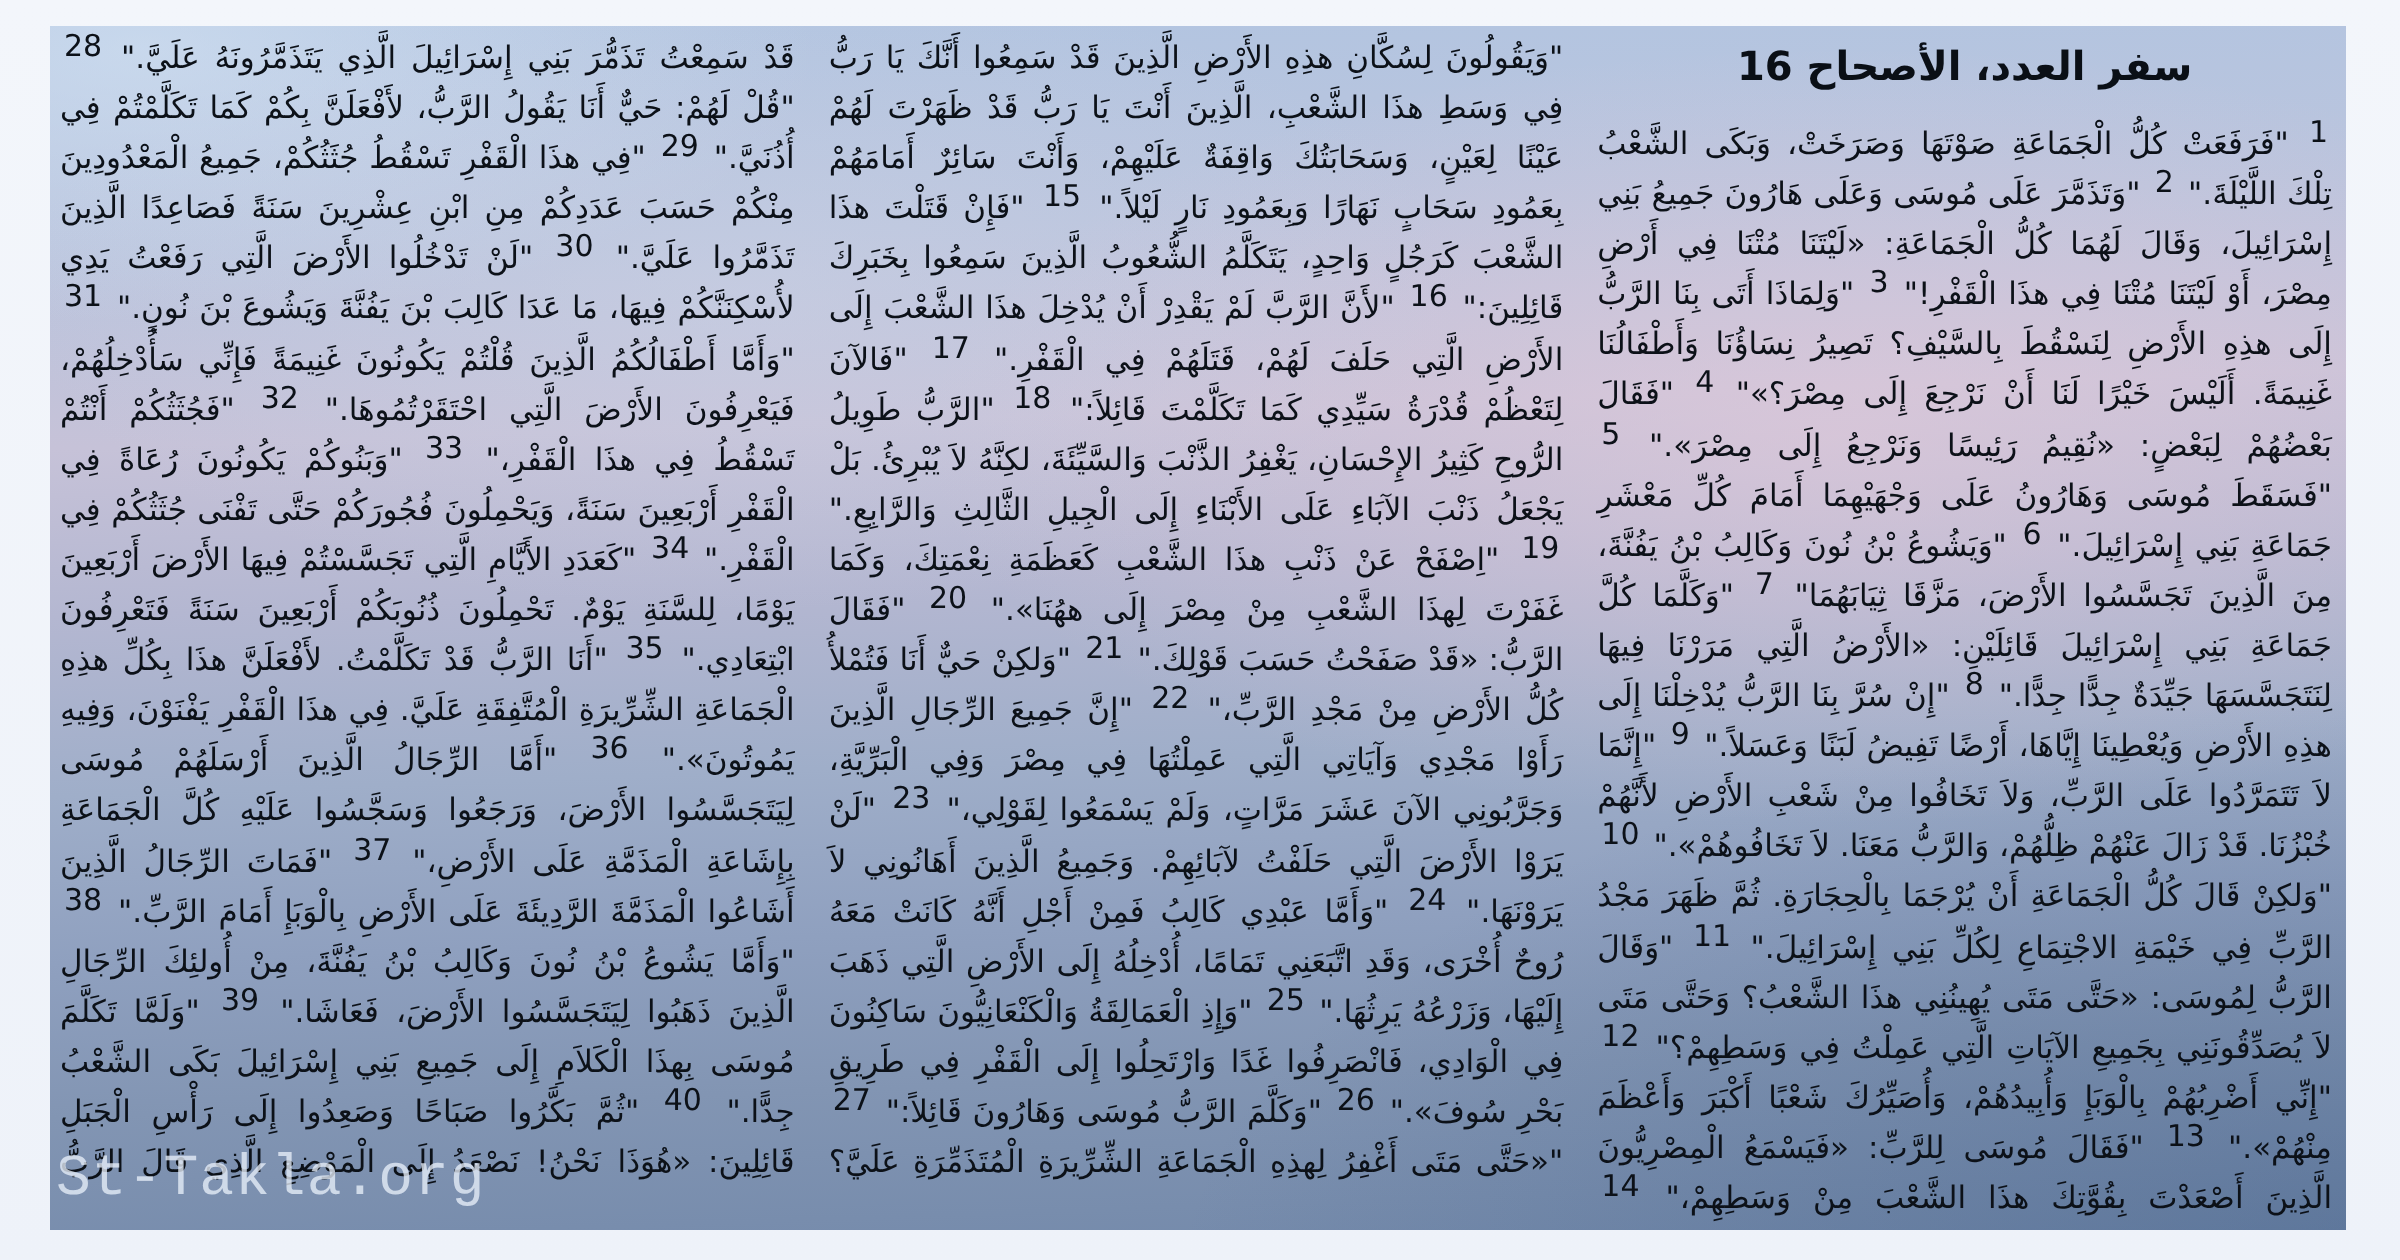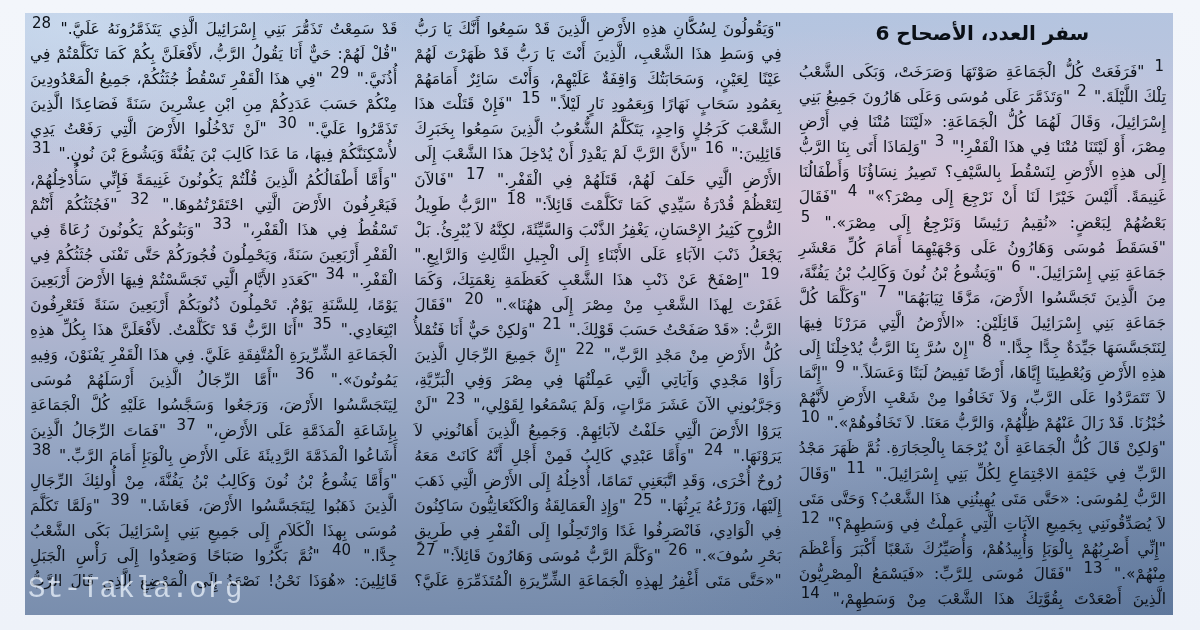--- a/index.html
+++ b/index.html
@@ -66,18 +66,18 @@
     letter-spacing: 0.5px;
     color: rgba(231,238,248,0.78);
   }
 </style>
 </head>
 <body>
 
 <div class="stage">
   <div class="photo">
     <div class="text-flow" dir="rtl">
-      <div class="chapter-title">سفر العدد، الأصحاح 6</div>
+      <div class="chapter-title">سفر العدد، الأصحاح 16</div>
       <span id="verses-container"><sup class="vnum">1</sup> "فَرَفَعَتْ كُلُّ الْجَمَاعَةِ صَوْتَهَا وَصَرَخَتْ، وَبَكَى الشَّعْبُ تِلْكَ اللَّيْلَةَ." <sup class="vnum">2</sup> "وَتَذَمَّرَ عَلَى مُوسَى وَعَلَى هَارُونَ جَمِيعُ بَنِي إِسْرَائِيلَ، وَقَالَ لَهُمَا كُلُّ الْجَمَاعَةِ: «لَيْتَنَا مُتْنَا فِي أَرْضِ مِصْرَ، أَوْ لَيْتَنَا مُتْنَا فِي هذَا الْقَفْرِ!" <sup class="vnum">3</sup> "وَلِمَاذَا أَتَى بِنَا الرَّبُّ إِلَى هذِهِ الأَرْضِ لِنَسْقُطَ بِالسَّيْفِ؟ تَصِيرُ نِسَاؤُنَا وَأَطْفَالُنَا غَنِيمَةً. أَلَيْسَ خَيْرًا لَنَا أَنْ نَرْجِعَ إِلَى مِصْرَ؟»" <sup class="vnum">4</sup> "فَقَالَ بَعْضُهُمْ لِبَعْضٍ: «نُقِيمُ رَئِيسًا وَنَرْجِعُ إِلَى مِصْرَ»." <sup class="vnum">5</sup> "فَسَقَطَ مُوسَى وَهَارُونُ عَلَى وَجْهَيْهِمَا أَمَامَ كُلِّ مَعْشَرِ جَمَاعَةِ بَنِي إِسْرَائِيلَ." <sup class="vnum">6</sup> "وَيَشُوعُ بْنُ نُونَ وَكَالِبُ بْنُ يَفُنَّةَ، مِنَ الَّذِينَ تَجَسَّسُوا الأَرْضَ، مَزَّقَا ثِيَابَهُمَا" <sup class="vnum">7</sup> "وَكَلَّمَا كُلَّ جَمَاعَةِ بَنِي إِسْرَائِيلَ قَائِلَيْنِ: «الأَرْضُ الَّتِي مَرَرْنَا فِيهَا لِنَتَجَسَّسَهَا جَيِّدَةٌ جِدًّا جِدًّا." <sup class="vnum">8</sup> "إِنْ سُرَّ بِنَا الرَّبُّ يُدْخِلْنَا إِلَى هذِهِ الأَرْضِ وَيُعْطِينَا إِيَّاهَا، أَرْضًا تَفِيضُ لَبَنًا وَعَسَلاً." <sup class="vnum">9</sup> "إِنَّمَا لاَ تَتَمَرَّدُوا عَلَى الرَّبِّ، وَلاَ تَخَافُوا مِنْ شَعْبِ الأَرْضِ لأَنَّهُمْ خُبْزُنَا. قَدْ زَالَ عَنْهُمْ ظِلُّهُمْ، وَالرَّبُّ مَعَنَا. لاَ تَخَافُوهُمْ»." <sup class="vnum">10</sup> "وَلكِنْ قَالَ كُلُّ الْجَمَاعَةِ أَنْ يُرْجَمَا بِالْحِجَارَةِ. ثُمَّ ظَهَرَ مَجْدُ الرَّبِّ فِي خَيْمَةِ الاجْتِمَاعِ لِكُلِّ بَنِي إِسْرَائِيلَ." <sup class="vnum">11</sup> "وَقَالَ الرَّبُّ لِمُوسَى: «حَتَّى مَتَى يُهِينُنِي هذَا الشَّعْبُ؟ وَحَتَّى مَتَى لاَ يُصَدِّقُونَنِي بِجَمِيعِ الآيَاتِ الَّتِي عَمِلْتُ فِي وَسَطِهِمْ؟" <sup class="vnum">12</sup> "إِنِّي أَضْرِبُهُمْ بِالْوَبَإِ وَأُبِيدُهُمْ، وَأُصَيِّرُكَ شَعْبًا أَكْبَرَ وَأَعْظَمَ مِنْهُمْ»." <sup class="vnum">13</sup> "فَقَالَ مُوسَى لِلرَّبِّ: «فَيَسْمَعُ الْمِصْرِيُّونَ الَّذِينَ أَصْعَدْتَ بِقُوَّتِكَ هذَا الشَّعْبَ مِنْ وَسَطِهِمْ،" <sup class="vnum">14</sup> "وَيَقُولُونَ لِسُكَّانِ هذِهِ الأَرْضِ الَّذِينَ قَدْ سَمِعُوا أَنَّكَ يَا رَبُّ فِي وَسَطِ هذَا الشَّعْبِ، الَّذِينَ أَنْتَ يَا رَبُّ قَدْ ظَهَرْتَ لَهُمْ عَيْنًا لِعَيْنٍ، وَسَحَابَتُكَ وَاقِفَةٌ عَلَيْهِمْ، وَأَنْتَ سَائِرٌ أَمَامَهُمْ بِعَمُودِ سَحَابٍ نَهَارًا وَبِعَمُودِ نَارٍ لَيْلاً." <sup class="vnum">15</sup> "فَإِنْ قَتَلْتَ هذَا الشَّعْبَ كَرَجُلٍ وَاحِدٍ، يَتَكَلَّمُ الشُّعُوبُ الَّذِينَ سَمِعُوا بِخَبَرِكَ قَائِلِينَ:" <sup class="vnum">16</sup> "لأَنَّ الرَّبَّ لَمْ يَقْدِرْ أَنْ يُدْخِلَ هذَا الشَّعْبَ إِلَى الأَرْضِ الَّتِي حَلَفَ لَهُمْ، قَتَلَهُمْ فِي الْقَفْرِ." <sup class="vnum">17</sup> "فَالآنَ لِتَعْظُمْ قُدْرَةُ سَيِّدِي كَمَا تَكَلَّمْتَ قَائِلاً:" <sup class="vnum">18</sup> "الرَّبُّ طَوِيلُ الرُّوحِ كَثِيرُ الإِحْسَانِ، يَغْفِرُ الذَّنْبَ وَالسَّيِّئَةَ، لكِنَّهُ لاَ يُبْرِئُ. بَلْ يَجْعَلُ ذَنْبَ الآبَاءِ عَلَى الأَبْنَاءِ إِلَى الْجِيلِ الثَّالِثِ وَالرَّابِعِ." <sup class="vnum">19</sup> "اِصْفَحْ عَنْ ذَنْبِ هذَا الشَّعْبِ كَعَظَمَةِ نِعْمَتِكَ، وَكَمَا غَفَرْتَ لِهذَا الشَّعْبِ مِنْ مِصْرَ إِلَى ههُنَا»." <sup class="vnum">20</sup> "فَقَالَ الرَّبُّ: «قَدْ صَفَحْتُ حَسَبَ قَوْلِكَ." <sup class="vnum">21</sup> "وَلكِنْ حَيٌّ أَنَا فَتُمْلأُ كُلُّ الأَرْضِ مِنْ مَجْدِ الرَّبِّ،" <sup class="vnum">22</sup> "إِنَّ جَمِيعَ الرِّجَالِ الَّذِينَ رَأَوْا مَجْدِي وَآيَاتِي الَّتِي عَمِلْتُهَا فِي مِصْرَ وَفِي الْبَرِّيَّةِ، وَجَرَّبُونِي الآنَ عَشَرَ مَرَّاتٍ، وَلَمْ يَسْمَعُوا لِقَوْلِي،" <sup class="vnum">23</sup> "لَنْ يَرَوْا الأَرْضَ الَّتِي حَلَفْتُ لآبَائِهِمْ. وَجَمِيعُ الَّذِينَ أَهَانُونِي لاَ يَرَوْنَهَا." <sup class="vnum">24</sup> "وَأَمَّا عَبْدِي كَالِبُ فَمِنْ أَجْلِ أَنَّهُ كَانَتْ مَعَهُ رُوحٌ أُخْرَى، وَقَدِ اتَّبَعَنِي تَمَامًا، أُدْخِلُهُ إِلَى الأَرْضِ الَّتِي ذَهَبَ إِلَيْهَا، وَزَرْعُهُ يَرِثُهَا." <sup class="vnum">25</sup> "وَإِذِ الْعَمَالِقَةُ وَالْكَنْعَانِيُّونَ سَاكِنُونَ فِي الْوَادِي، فَانْصَرِفُوا غَدًا وَارْتَحِلُوا إِلَى الْقَفْرِ فِي طَرِيقِ بَحْرِ سُوفَ»." <sup class="vnum">26</sup> "وَكَلَّمَ الرَّبُّ مُوسَى وَهَارُونَ قَائِلاً:" <sup class="vnum">27</sup> "«حَتَّى مَتَى أَغْفِرُ لِهذِهِ الْجَمَاعَةِ الشِّرِّيرَةِ الْمُتَذَمِّرَةِ عَلَيَّ؟ قَدْ سَمِعْتُ تَذَمُّرَ بَنِي إِسْرَائِيلَ الَّذِي يَتَذَمَّرُونَهُ عَلَيَّ." <sup class="vnum">28</sup> "قُلْ لَهُمْ: حَيٌّ أَنَا يَقُولُ الرَّبُّ، لأَفْعَلَنَّ بِكُمْ كَمَا تَكَلَّمْتُمْ فِي أُذُنَيَّ." <sup class="vnum">29</sup> "فِي هذَا الْقَفْرِ تَسْقُطُ جُثَثُكُمْ، جَمِيعُ الْمَعْدُودِينَ مِنْكُمْ حَسَبَ عَدَدِكُمْ مِنِ ابْنِ عِشْرِينَ سَنَةً فَصَاعِدًا الَّذِينَ تَذَمَّرُوا عَلَيَّ." <sup class="vnum">30</sup> "لَنْ تَدْخُلُوا الأَرْضَ الَّتِي رَفَعْتُ يَدِي لأُسْكِنَنَّكُمْ فِيهَا، مَا عَدَا كَالِبَ بْنَ يَفُنَّةَ وَيَشُوعَ بْنَ نُونٍ." <sup class="vnum">31</sup> "وَأَمَّا أَطْفَالُكُمُ الَّذِينَ قُلْتُمْ يَكُونُونَ غَنِيمَةً فَإِنِّي سَأُدْخِلُهُمْ، فَيَعْرِفُونَ الأَرْضَ الَّتِي احْتَقَرْتُمُوهَا." <sup class="vnum">32</sup> "فَجُثَثُكُمْ أَنْتُمْ تَسْقُطُ فِي هذَا الْقَفْرِ،" <sup class="vnum">33</sup> "وَبَنُوكُمْ يَكُونُونَ رُعَاةً فِي الْقَفْرِ أَرْبَعِينَ سَنَةً، وَيَحْمِلُونَ فُجُورَكُمْ حَتَّى تَفْنَى جُثَثُكُمْ فِي الْقَفْرِ." <sup class="vnum">34</sup> "كَعَدَدِ الأَيَّامِ الَّتِي تَجَسَّسْتُمْ فِيهَا الأَرْضَ أَرْبَعِينَ يَوْمًا، لِلسَّنَةِ يَوْمٌ. تَحْمِلُونَ ذُنُوبَكُمْ أَرْبَعِينَ سَنَةً فَتَعْرِفُونَ ابْتِعَادِي." <sup class="vnum">35</sup> "أَنَا الرَّبُّ قَدْ تَكَلَّمْتُ. لأَفْعَلَنَّ هذَا بِكُلِّ هذِهِ الْجَمَاعَةِ الشِّرِّيرَةِ الْمُتَّفِقَةِ عَلَيَّ. فِي هذَا الْقَفْرِ يَفْنَوْنَ، وَفِيهِ يَمُوتُونَ»." <sup class="vnum">36</sup> "أَمَّا الرِّجَالُ الَّذِينَ أَرْسَلَهُمْ مُوسَى لِيَتَجَسَّسُوا الأَرْضَ، وَرَجَعُوا وَسَجَّسُوا عَلَيْهِ كُلَّ الْجَمَاعَةِ بِإِشَاعَةِ الْمَذَمَّةِ عَلَى الأَرْضِ،" <sup class="vnum">37</sup> "فَمَاتَ الرِّجَالُ الَّذِينَ أَشَاعُوا الْمَذَمَّةَ الرَّدِيئَةَ عَلَى الأَرْضِ بِالْوَبَإِ أَمَامَ الرَّبِّ." <sup class="vnum">38</sup> "وَأَمَّا يَشُوعُ بْنُ نُونَ وَكَالِبُ بْنُ يَفُنَّةَ، مِنْ أُولئِكَ الرِّجَالِ الَّذِينَ ذَهَبُوا لِيَتَجَسَّسُوا الأَرْضَ، فَعَاشَا." <sup class="vnum">39</sup> "وَلَمَّا تَكَلَّمَ مُوسَى بِهذَا الْكَلاَمِ إِلَى جَمِيعِ بَنِي إِسْرَائِيلَ بَكَى الشَّعْبُ جِدًّا." <sup class="vnum">40</sup> "ثُمَّ بَكَّرُوا صَبَاحًا وَصَعِدُوا إِلَى رَأْسِ الْجَبَلِ قَائِلِينَ: «هُوَذَا نَحْنُ! نَصْعَدُ إِلَى الْمَوْضِعِ الَّذِي قَالَ الرَّبُّ عَنْهُ، فَإِنَّنَا قَدْ أَخْطَأْنَا»." <sup class="vnum">41</sup> "فَقَالَ مُوسَى: «لِمَاذَا تَتَجَاوَزُونَ قَوْلَ الرَّبِّ؟ فَهذَا لاَ يَنْجَحُ."  "لاَ تَصْعَدُوا، لأَنَّ الرَّبَّ لَيْسَ فِي وَسَطِكُمْ لِئَلاَّ تَنْهَزِمُوا أَمَامَ أَعْدَائِكُمْ."  "لأَنَّ الْعَمَالِقَةَ وَالْكَنْعَانِيِّينَ هُنَاكَ قُدَّامَكُمْ، تَسْقُطُونَ بِالسَّيْفِ. إِنَّكُمْ قَدِ ارْتَدَدْتُمْ عَنِ الرَّبِّ، فَالرَّبُّ لاَ يَكُونُ مَعَكُمْ»."  "لكِنَّهُمْ تَجَبَّرُوا وَصَعِدُوا إِلَى رَأْسِ الْجَبَلِ. وَأَمَّا تَابُوتُ عَهْدِ الرَّبِّ وَمُوسَى فَلَمْ يَبْرَحَا مِنْ وَسَطِ الْمَحَلَّةِ."  "فَنَزَلَ الْعَمَالِقَةُ وَالْكَنْعَانِيُّونَ السَّاكِنُونَ فِي ذلِكَ الْجَبَلِ وَضَرَبُوهُمْ وَكَسَّرُوهُمْ إِلَى حُرْمَةَ." </span>
     </div>
     <div class="watermark">St-Takla.org</div>
   </div>
 </div>
 
 </body></html>

